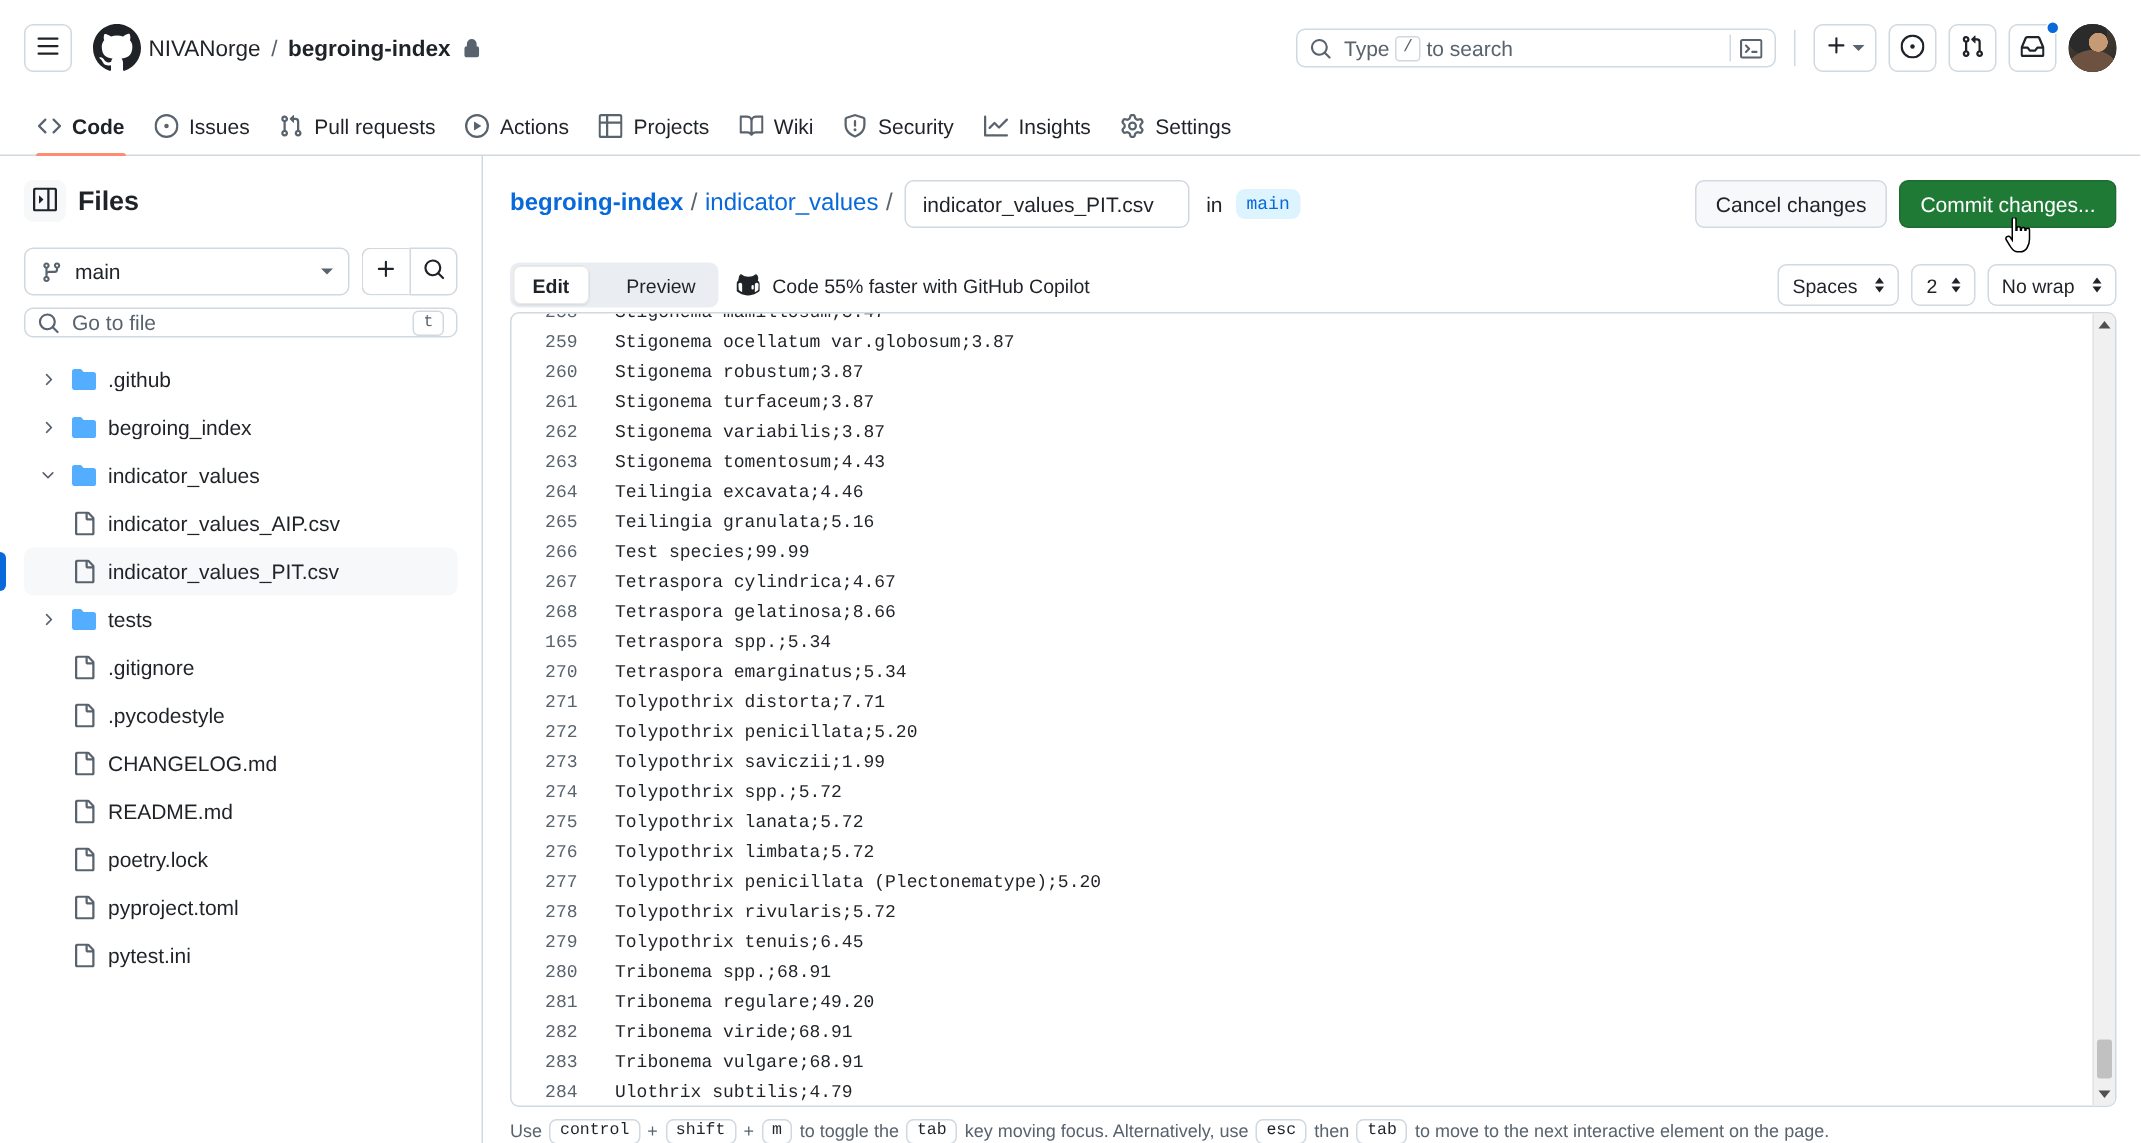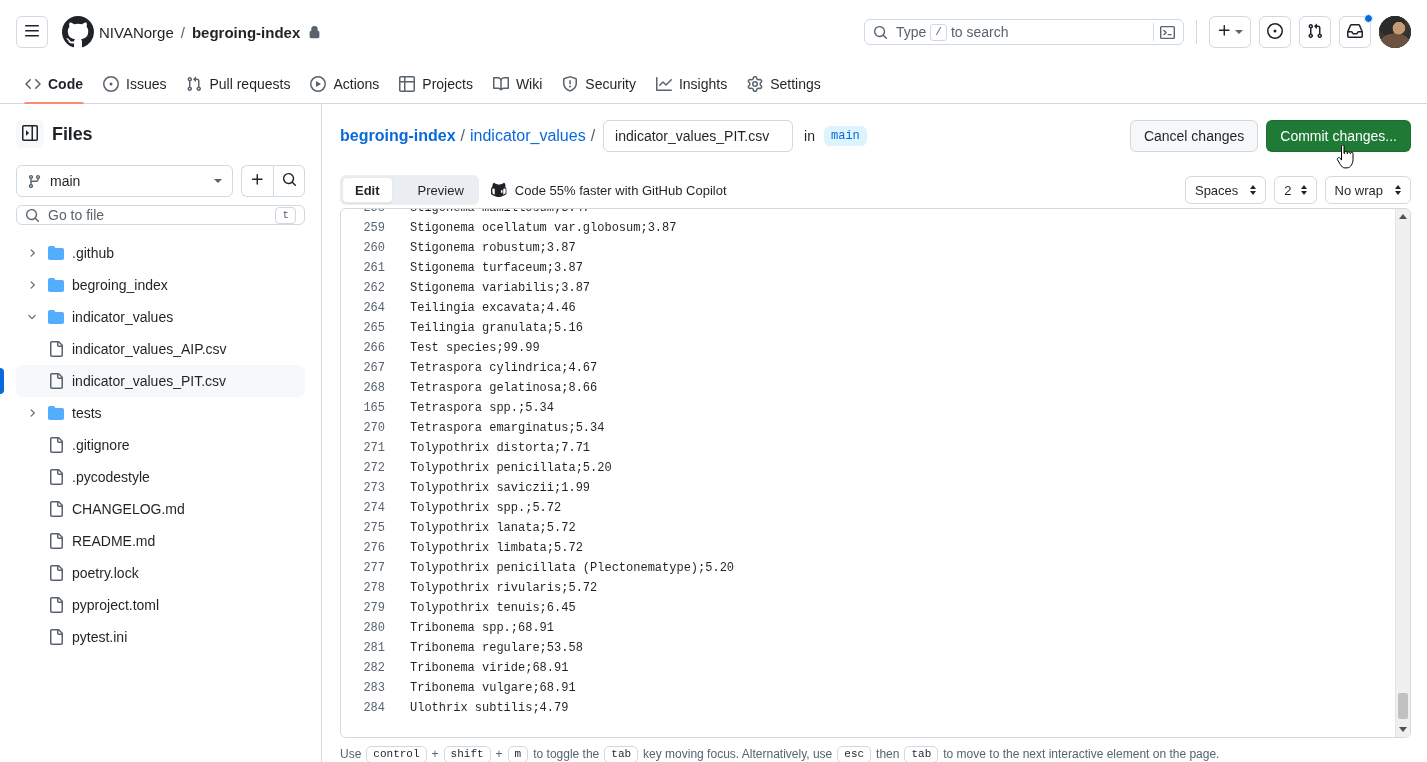--- a/index.html
+++ b/index.html
@@ -932,20 +932,24 @@
             </div>
             <div class="code-line">
               <span class="ln">261</span>
               <span class="lc">Stigonema turfaceum;3.87</span>
             </div>
             <div class="code-line">
               <span class="ln">262</span>
               <span class="lc">Stigonema variabilis;3.87</span>
             </div>
             <div class="code-line">
+              <span class="ln">263</span>
+              <span class="lc">Stigonema tomentosum;4.43</span>
+            </div>
+            <div class="code-line">
               <span class="ln">264</span>
               <span class="lc">Teilingia excavata;4.46</span>
             </div>
             <div class="code-line">
               <span class="ln">265</span>
               <span class="lc">Teilingia granulata;5.16</span>
             </div>
             <div class="code-line">
               <span class="ln">266</span>
               <span class="lc">Test species;99.99</span>
@@ -1001,21 +1005,21 @@
             <div class="code-line">
               <span class="ln">279</span>
               <span class="lc">Tolypothrix tenuis;6.45</span>
             </div>
             <div class="code-line">
               <span class="ln">280</span>
               <span class="lc">Tribonema spp.;68.91</span>
             </div>
             <div class="code-line">
               <span class="ln">281</span>
-              <span class="lc">Tribonema regulare;53.58</span>
+              <span class="lc">Tribonema regulare;49.20</span>
             </div>
             <div class="code-line">
               <span class="ln">282</span>
               <span class="lc">Tribonema viride;68.91</span>
             </div>
             <div class="code-line">
               <span class="ln">283</span>
               <span class="lc">Tribonema vulgare;68.91</span>
             </div>
             <div class="code-line">

